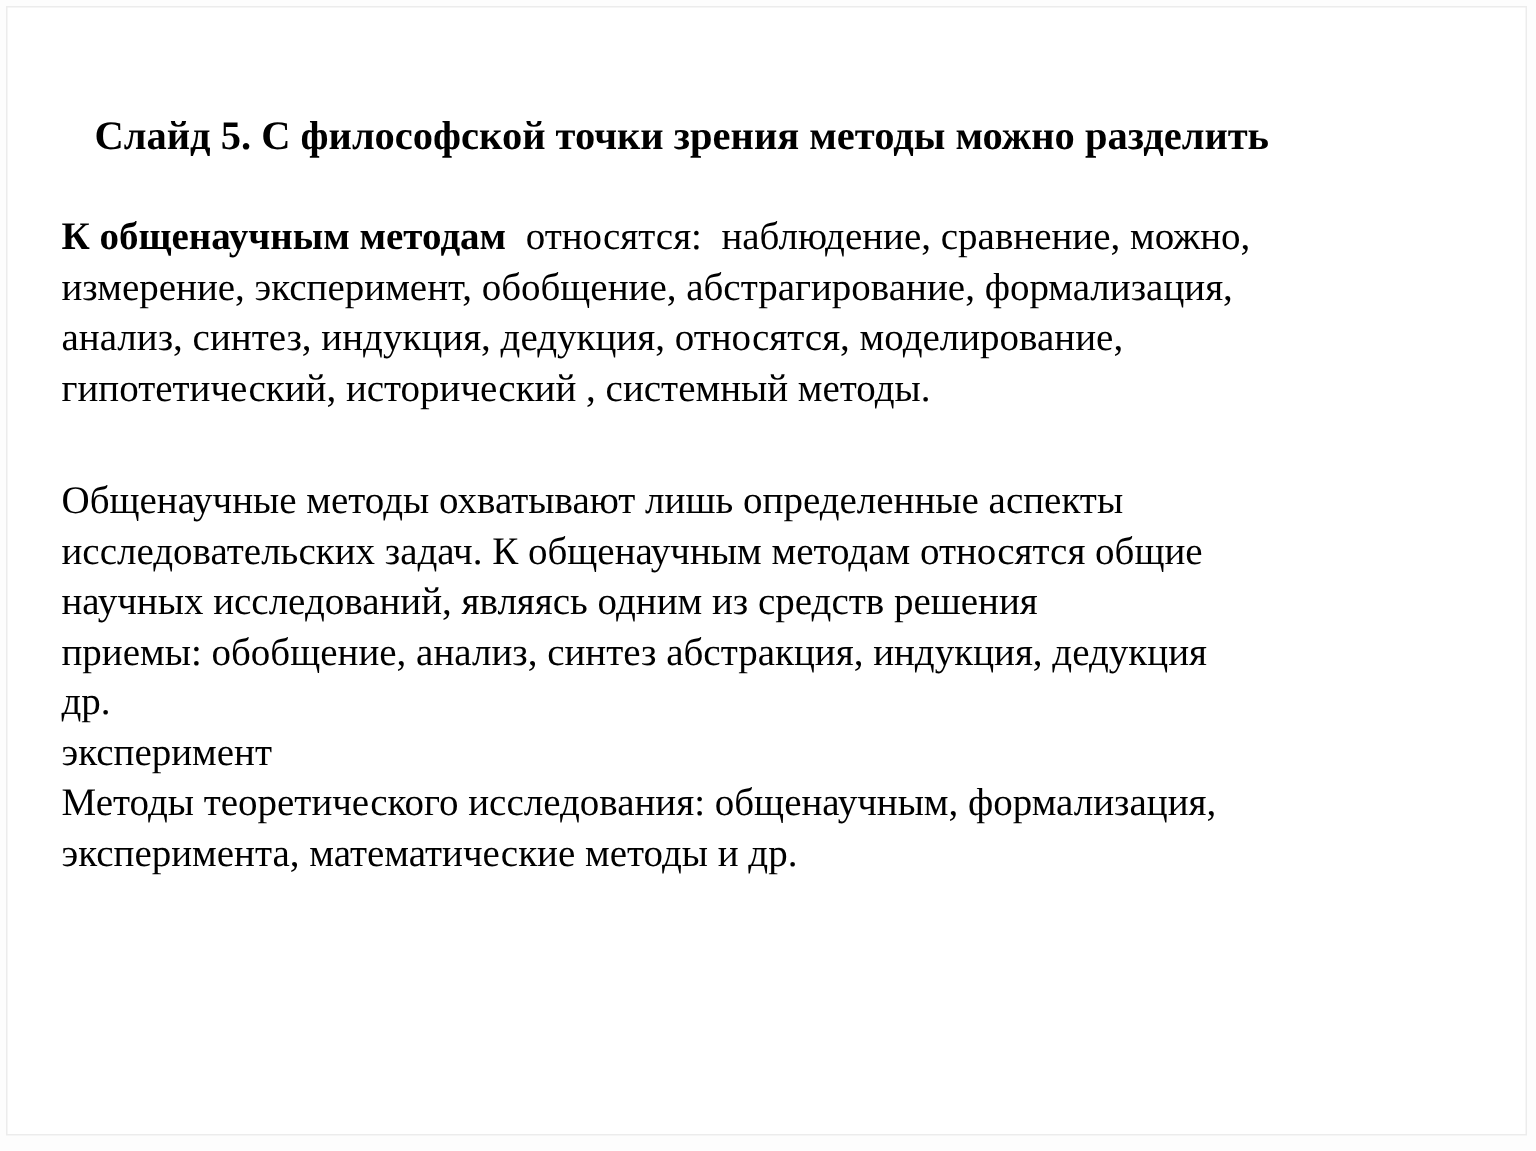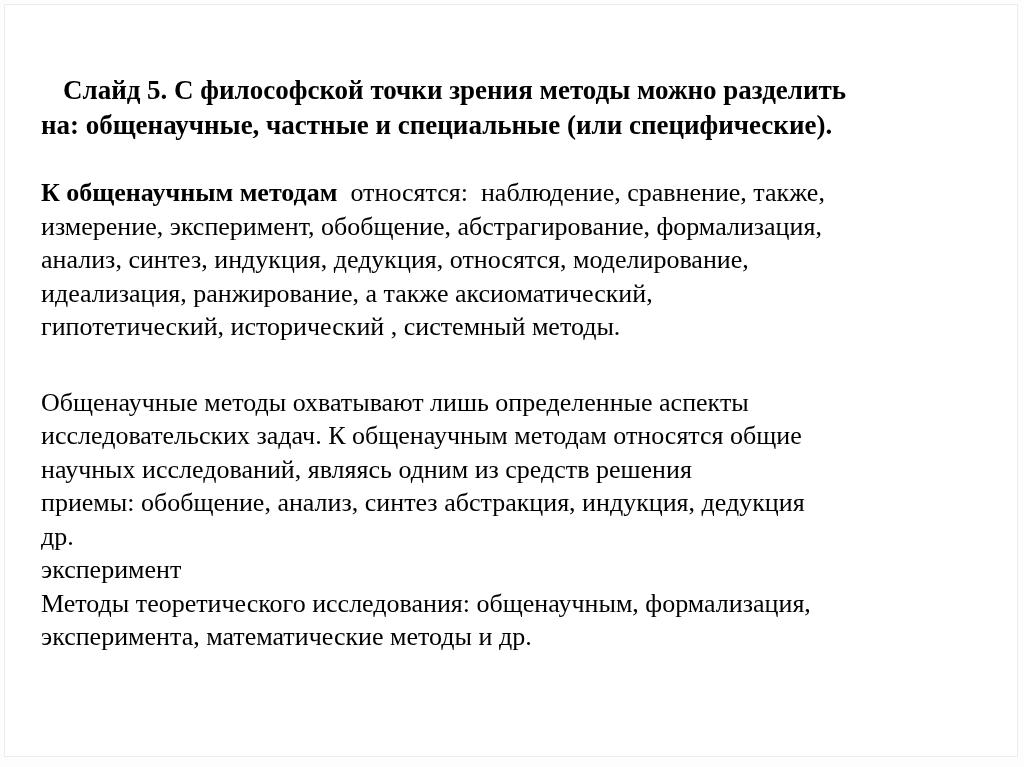--- a/index.html
+++ b/index.html
@@ -58,26 +58,24 @@
     text-decoration-thickness: 2.5px;
   }
 </style>
 </head>
 <body>
 
 <div class="page">
   <div class="slide">
     <div class="slide-text">
         <div class="line title indent"><span class="seg bold">Слайд 5. С философской точки зрения методы можно разделить</span></div>
-        <div class="line title"><span class="seg bold">на: общенаучные, частные и специальные (или специфические).</span></div>
         <div class="line blank"></div>
-        <div class="line body"><span class="seg bold underline">К общенаучным методам</span><span class="seg">  относятся:  наблюдение, сравнение, также,</span></div>
+        <div class="line body"><span class="seg bold underline">К общенаучным методам</span><span class="seg">  относятся:  наблюдение, сравнение, можно,</span></div>
         <div class="line body"><span class="seg">измерение, эксперимент, обобщение, абстрагирование, формализация,</span></div>
         <div class="line body"><span class="seg">анализ, синтез, индукция, дедукция, относятся, моделирование,</span></div>
-        <div class="line body"><span class="seg">идеализация, ранжирование, а также аксиоматический,</span></div>
         <div class="line body"><span class="seg">гипотетический, исторический , системный методы.</span></div>
         <div class="line blank2"></div>
         <div class="line body"><span class="seg underline">Общенаучные методы </span><span class="seg">охватывают лишь определенные аспекты</span></div>
         <div class="line body"><span class="seg">исследовательских задач. К общенаучным методам относятся общие</span></div>
         <div class="line body"><span class="seg">научных исследований, являясь одним из средств решения</span></div>
         <div class="line body"><span class="seg">приемы: обобщение, анализ, синтез абстракция, индукция, дедукция</span></div>
         <div class="line body"><span class="seg">др.</span></div>
         <div class="line body"><span class="seg">эксперимент</span></div>
         <div class="line body"><span class="seg underline">Методы теоретического исследования:</span><span class="seg"> общенаучным, формализация,</span></div>
         <div class="line body"><span class="seg">эксперимента, математические методы и др.</span></div>

